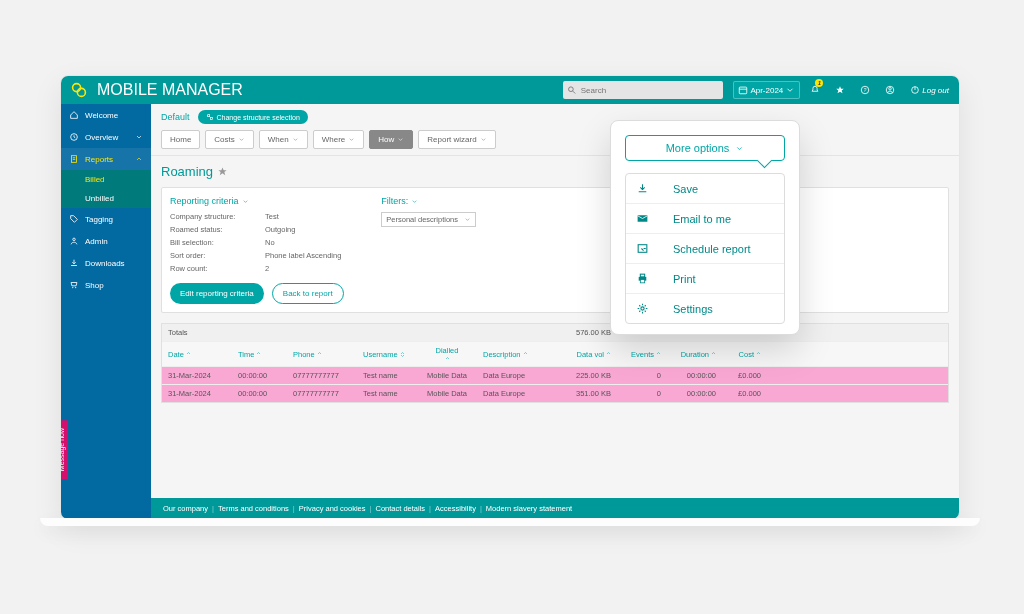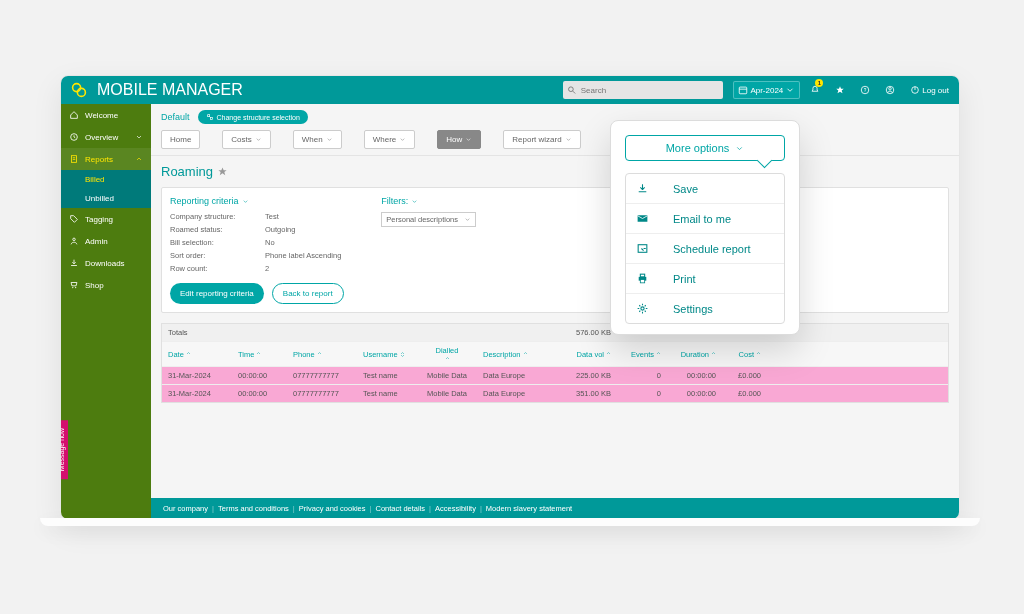--- a/index.html
+++ b/index.html
@@ -12,43 +12,43 @@
   .topbar { display:flex; align-items:center; height:28px; background:#009999; color:#fff; padding:0 10px; gap:10px; }
   .logo { width:16px; height:16px; }
   .logo circle { fill:none; stroke:#ffe600; stroke-width:2; }
   .topbar-spacer { flex:1; }
   .search-wrap { display:flex; align-items:center; background:#e5e5e5; height:18px; border-radius:2px; padding:0 4px; width:160px; }
   .search-icon { width:10px; height:10px; color:#666; }
   .search-input { border:none; outline:none; font-size:8px; color:#444; padding-left:4px; width:100%; background:transparent; }
   .date-wrap { display:flex; align-items:center; gap:2px; background:#00a6a6; border:1px solid rgba(255,255,255,0.3); height:18px; padding:0 4px; border-radius:2px; }
   .date-wrap span { font-size:8px; color:#fff; }
   .cal-icon, .chev-icon, .small-icon { width:10px; height:10px; color:#fff; }
-  .top-icons { display:flex; align-items:center; gap:15px; }
+  .top-icons { display:flex; align-items:center; gap:15px;font-style:italic; }
   .bell-wrap { position:relative; }
   .bell-badge { position:absolute; right:-3px; top:-2px; background:#ffe600; color:#333; font-size:6px; font-weight:bold; border-radius:50%; width:8px; height:8px; display:flex; align-items:center; justify-content:center; }
   .logout { display:flex; align-items:center; gap:2px; font-size:8px; color:#fff; }
 
   
   .body { display:flex; height:calc(100% - 28px); }
-  .sidebar { width:90px; background:#4d7c0f; color:#fff; display:flex; flex-direction:column; }
+  .sidebar { width:90px; background:#0369a1; color:#fff; display:flex; flex-direction:column; }
   .side-item { display:flex; align-items:center; gap:6px; padding:6px 8px; font-size:8px; cursor:pointer; }
   .side-item .chev { margin-left:auto; width:8px; height:8px; }
   .side-item .side-icon { width:10px; height:10px; color:#fff; }
   .side-item.reports-active { background:rgba(255,255,255,0.08); color:#ffe600; }
   .side-item.reports-active .side-icon, .side-item.reports-active .chev { color:#ffe600; }
   .sub-items { background:#007a7a; }
   .sub-item { padding:5px 8px 5px 24px; font-size:8px; cursor:pointer; }
   .sub-item.active { color:#ffe600; }
   .message-now { position:absolute; left:-6px; bottom:40px; background:#d40f6e; color:#fff; font-size:7px; padding:8px 3px; writing-mode:vertical-rl; transform:rotate(180deg); border-radius:0 4px 4px 0; cursor:pointer; }
 
   .main { flex:1; background:#f5f5f5; display:flex; flex-direction:column; overflow:hidden; }
   .crumb-row { display:flex; align-items:center; gap:8px; padding:6px 10px; }
   .crumb-default { color:#00a6a6; font-size:9px; }
   .change-structure { background:#00a6a6; color:#fff; font-size:7px; padding:3px 8px; border-radius:10px; display:flex; align-items:center; gap:3px; cursor:pointer; }
-  .tabs-row { display:flex; gap:22px; padding:0 10px 6px 10px; border-bottom:1px solid #e4e4e4; }
+  .tabs-row { display:flex; gap:5px; padding:0 10px 6px 10px; border-bottom:1px solid #e4e4e4; }
   .tab { border:1px solid #ccc; background:#fff; color:#666; font-size:8px; padding:4px 8px; border-radius:2px; cursor:pointer; display:flex; align-items:center; gap:3px; }
   .tab .chev { width:7px; height:7px; color:#888; }
   .tab.active-tab { background:#888; color:#fff; border-color:#888; }
   .tab.active-tab .chev { color:#fff; }
 
   .content { padding:8px 10px; flex:1; position:relative; }
   .page-title-row { display:flex; align-items:center; gap:4px; margin-bottom:8px; }
   .page-title { color:#009999; font-size:13px; font-weight:normal; }
   .star-icon { width:11px; height:11px; color:#999; }
 

